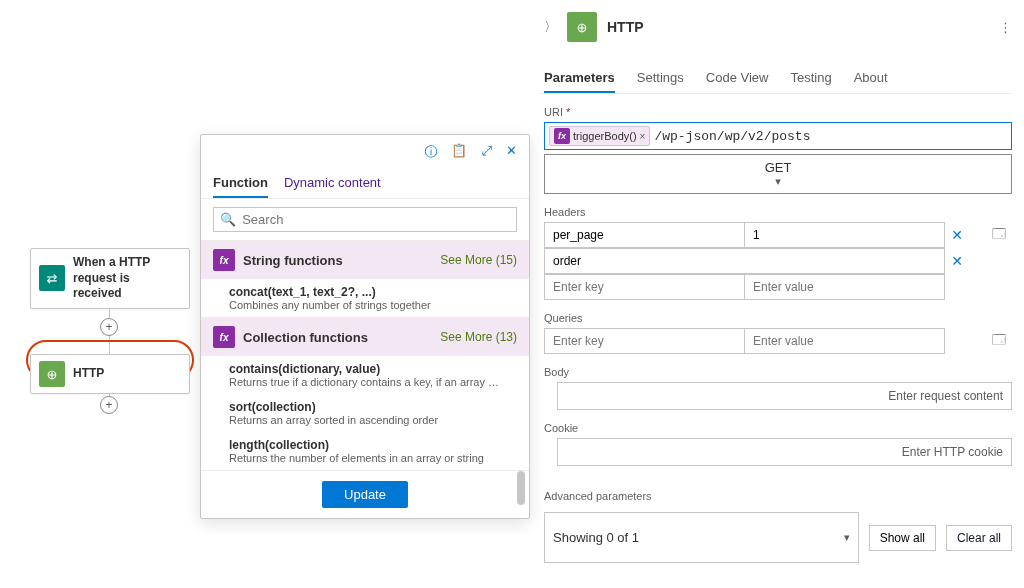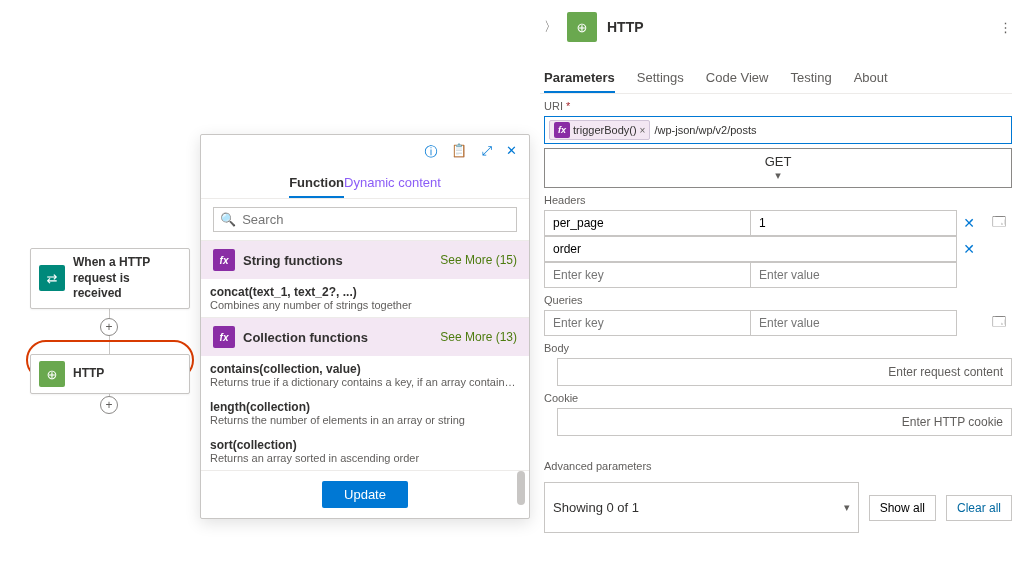--- a/index.html
+++ b/index.html
@@ -19,73 +19,73 @@
     .conn2 { top: 382px; height: 18px; }
     .plus-btn { position: absolute; width: 18px; height: 18px; border: 1px solid #8a8886; border-radius: 50%; background: #fff; display: flex; align-items: center; justify-content: center; font-size: 12px; color: #605e5c; left: 100px; }
     .plus1 { top: 318px; }
     .plus2 { top: 396px; }
 
     
     .popup { position: absolute; left: 200px; top: 134px; width: 330px; background: #fff; border: 1px solid #c8c6c4; box-shadow: 0 4px 16px rgba(0,0,0,.12); border-radius: 2px; }
     .popup-actions { display: flex; justify-content: flex-end; gap: 14px; padding: 8px 12px 4px; color: #0078d4; }
     .popup-actions span { cursor: pointer; }
     .popup textarea { width: calc(100% - 20px); margin: 0 10px 10px; height: 72px; border: 1px solid #c8c6c4; font-family: Consolas, monospace; font-size: 12px; padding: 6px; resize: none; }
-    .popup-tabs { display: flex; gap: 0; border-bottom: 1px solid #edebe9; padding: 4px 12px 0; justify-content: center; }
-    .popup-tab { padding: 6px 0; font-size: 13px; color: #8b5cf6; cursor: pointer; }
+    .popup-tabs { display: flex; gap: 16px; border-bottom: 1px solid #edebe9; padding: 4px 12px 0; }
+    .popup-tab { padding: 6px 0; font-size: 13px; color: #4c1d95; cursor: pointer; }
     .popup-tab.active { color: #323130; font-weight: 600; border-bottom: 2px solid #0078d4; }
     .search-box { margin: 8px 12px; display: flex; align-items: center; border: 1px solid #c8c6c4; padding: 4px 6px; gap: 6px; }
     .search-box input { border: none; outline: none; flex: 1; font-size: 13px; }
     .category { display: flex; align-items: center; justify-content: space-between; padding: 8px 12px; background: #f3e7f3; border-top: 1px solid #edebe9; }
     .category-left { display: flex; align-items: center; gap: 8px; }
     .fx-badge { width: 22px; height: 22px; background: #8a2da5; color: #fff; border-radius: 2px; display: flex; align-items: center; justify-content: center; font-size: 10px; font-style: italic; font-weight: 600; }
     .see-more { color: #4d7c0f; font-size: 12px; }
-    .func-item { padding: 6px 9px; }
+    .func-item { padding: 6px 28px; }
     .func-name { font-size: 12px; font-weight: 600; }
     .func-desc { font-size: 11px; color: #605e5c; white-space: nowrap; overflow: hidden; text-overflow: ellipsis; }
     .update-bar { padding: 10px; display: flex; justify-content: center; border-top: 1px solid #edebe9; }
     .update-btn { background: #0078d4; color: #fff; border: none; padding: 6px 22px; font-size: 13px; border-radius: 2px; cursor: pointer; }
     .scrollbar { position: absolute; right: 4px; top: 336px; width: 8px; height: 34px; background: #c8c6c4; border-radius: 4px; }
 
     
     .panel { position: absolute; left: 540px; top: 0; width: 484px; height: 588px; padding: 12px 12px 12px 0; }
     .panel-header { display: flex; align-items: center; gap: 10px; padding-left: 4px; }
     .chevron { color: #605e5c; cursor: pointer; }
     .panel-icon { width: 30px; height: 30px; background: #6aa84f; border-radius: 2px; display: flex; align-items: center; justify-content: center; color: #fff; }
     .panel-title { font-size: 14px; font-weight: 600; }
     .panel-tabs { display: flex; gap: 22px; border-bottom: 1px solid #edebe9; margin-top: 22px; padding-left: 4px; }
     .ptab { padding: 6px 0; font-size: 13px; color: #605e5c; cursor: pointer; }
     .ptab.active { color: #323130; font-weight: 600; border-bottom: 2px solid #0078d4; }
 
-    .field-label { font-size: 11px; color: #605e5c; margin-top: 6px; padding-left: 4px; }
+    .field-label { font-size: 11px; color: #605e5c; margin-top: 12px; padding-left: 4px; }
     .req::after { content: " *"; color: #a4262c; }
 
     .uri-field { display: flex; align-items: center; border: 1px solid #0078d4; margin-top: 4px; padding: 3px 4px; gap: 4px; margin-left: 4px; }
     .token { display: inline-flex; align-items: center; background: #f3e7f3; border: 1px solid #d0c4d8; border-radius: 2px; padding: 1px 4px; font-size: 11px; gap: 3px; }
     .token .fx-badge { width: 16px; height: 16px; font-size: 9px; }
     .token .x { font-size: 10px; color: #605e5c; }
-    .uri-rest { flex: 1; font-size: 11px; }
+    .uri-rest { flex: 1; font-size: 13px; font-family: Liberation Mono, monospace; }
 
     .dropdown { margin: 4px 0 0 4px; display: flex; align-items: center; justify-content: space-between; border: 1px solid #8a8886; padding: 5px 8px; flex-direction: column; }
     .chev-down { color: #605e5c; font-size: 11px; }
 
     .kv-table { margin: 4px 0 0 4px; }
     .kv-row { display: flex; align-items: center; }
     .kv-row input { flex: 1; min-width: 0; border: 1px solid #c8c6c4; padding: 5px 8px; font-size: 12px; margin-right: -1px; }
     .kv-row input.val { flex: 1; }
     .kv-del { width: 26px; text-align: center; color: #0078d4; cursor: pointer; font-size: 14px; }
     .kv-side-icon { width: 26px; text-align: center; color: #605e5c; padding-top: 6px; }
 
     .single-input { margin: 4px 0 0 17px; border: 1px solid #c8c6c4; padding: 6px 8px; font-size: 12px; color: #605e5c; min-height: 28px; text-align: right; }
 
     .adv-row { display: flex; align-items: center; gap: 10px; margin: 10px 0 0 4px; }
     .adv-select { flex: 1; border: 1px solid #c8c6c4; padding: 17px 8px; display: flex; justify-content: space-between; align-items: center; }
     .small-btn { border: 1px solid #c8c6c4; background: #fff; padding: 5px 10px; font-size: 12px; cursor: pointer; }
-    .small-btn.disabled { color: #0369a1; }
-
-    .headers-wrap, .queries-wrap { display: flex; align-items: flex-start; gap: 4px; }
+    .small-btn.disabled { color: #0f172a; }
+
+    .headers-wrap, .queries-wrap { display: flex; align-items: flex-start; gap: 16px; }
     .kv-col { flex: 1; }
   </style>
 </head>
 <body>
 
 <div class="canvas">
   <div class="connector conn1"></div>
   <div class="connector conn2"></div>
 
   <div class="node trigger-node">
@@ -136,30 +136,30 @@
     </div>
 
     <div class="category">
       <div class="category-left">
         <div class="fx-badge">fx</div>
         <span style="font-weight:600">Collection functions</span>
       </div>
       <span class="see-more">See More (13)</span>
     </div>
     <div class="func-item">
-      <div class="func-name">contains(collection, value)</div>
+      <div class="func-name">contains(dictionary, value)</div>
       <div class="func-desc">Returns true if a dictionary contains a key, if an array contains a val...</div>
+    </div>
+    <div class="func-item">
+      <div class="func-name">sort(collection)</div>
+      <div class="func-desc">Returns an array sorted in ascending order</div>
     </div>
     <div class="func-item">
       <div class="func-name">length(collection)</div>
       <div class="func-desc">Returns the number of elements in an array or string</div>
-    </div>
-    <div class="func-item">
-      <div class="func-name">sort(collection)</div>
-      <div class="func-desc">Returns an array sorted in ascending order</div>
     </div>
 
     <div class="update-bar">
       <button class="update-btn">Update</button>
     </div>
     <div class="scrollbar"></div>
   </div>
 </div>
 
 <div class="panel">

